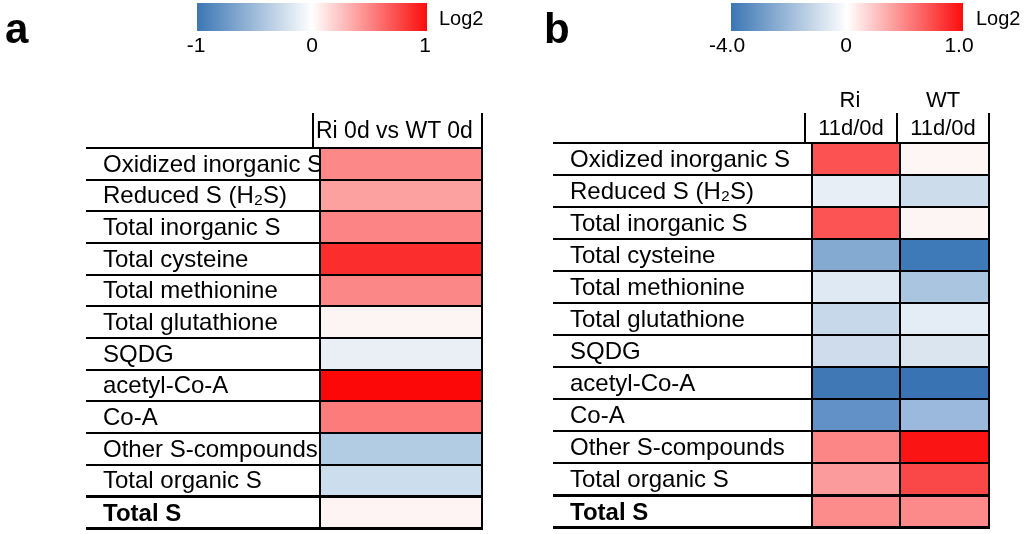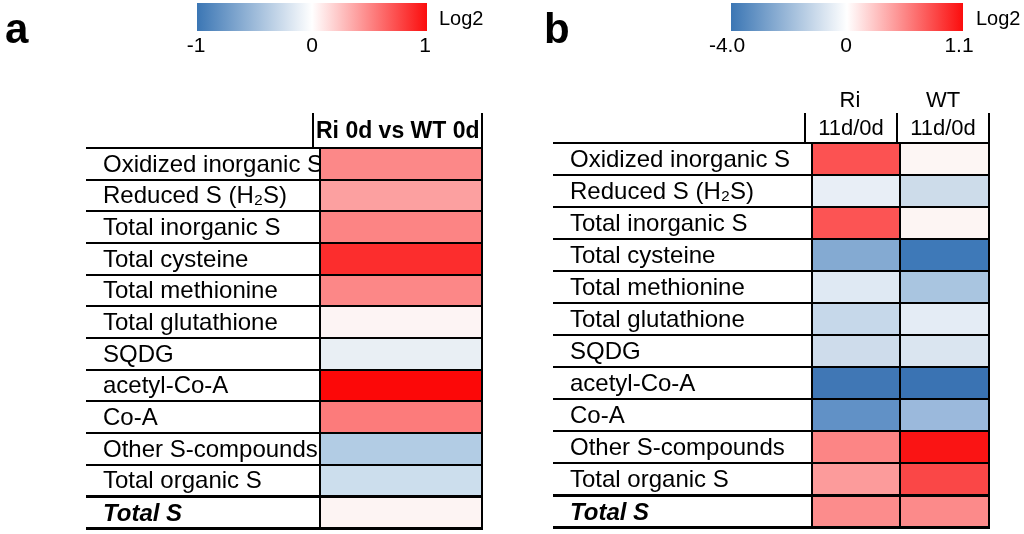--- a/index.html
+++ b/index.html
@@ -17,39 +17,39 @@
   #cbar-b{left:731px;top:3px;width:232px;}
   .tick{position:absolute;top:33px;font-size:21px;transform:translateX(-50%);white-space:nowrap;}
   .log2{position:absolute;top:7px;font-size:20px;}
   #log2-a{left:439px;}
   #log2-b{left:976px;}
 
   .tbl{position:absolute;}
   #tbl-a{left:86px;top:113px;width:397px;}
   #tbl-b{left:553px;top:85px;width:437px;}
 
-  .hdr-a{display:flex;height:34px;font-weight:bold;}
+  .hdr-a{display:flex;height:34px;}
   .hdr-a .spacer{width:226px;}
   .hdr-a .hcell{width:171px;box-sizing:border-box;border-left:2px solid #000;border-right:2px solid #000;
     font-size:23px;display:flex;align-items:center;padding-left:2px;white-space:nowrap;}
 
   .hdr-b1{display:flex;height:28px;}
   .hdr-b1 .spacer{width:251px;}
   .hdr-b1 .hcell{box-sizing:border-box;font-size:22px;display:flex;align-items:flex-end;justify-content:center;}
   .hdr-b2{display:flex;height:29px;}
   .hdr-b2 .spacer{width:251px;}
   .hdr-b2 .hcell{box-sizing:border-box;font-size:22px;display:flex;align-items:center;justify-content:center;}
   .cw1{width:94px;}
   .cw2{width:92px;}
   .vb1{border-left:2px solid #000;border-right:2px solid #000;}
   .vb2{border-right:2px solid #000;}
 
   .rows{border-bottom:3px solid #000;}
   .trow{display:flex;box-sizing:border-box;border-top:2px solid #000;}
-  .trow.thick{border-top-width:3px;font-style:italic;}
+  .trow.thick{border-top-width:3px;}
   #tbl-a .trow{height:31.67px;}
   #tbl-b .trow{height:32px;}
   .rlabel{box-sizing:border-box;display:flex;align-items:center;font-size:24px;
     padding-left:1px;white-space:nowrap;overflow:hidden;margin-left:16px;}
   #tbl-a .rlabel{width:226px;}
   #tbl-b .rlabel{width:251px;}
   .rlabel.bold{font-weight:bold;}
   .cell{box-sizing:border-box;height:100%;}
   #tbl-a .cell{width:171px;border-left:2px solid #000;border-right:2px solid #000;}
 </style>
@@ -117,21 +117,21 @@
         <div class="rlabel bold">Total S</div>
         <div class="cell" style="width: 171px; background: rgb(253, 244, 243);"></div>
       </div>
     </div>
 </div>
 
 <div class="panel-label" id="plabel-b">b</div>
 <div class="colorbar" id="cbar-b"></div>
 <span class="tick" style="left:727px;">-4.0</span>
 <span class="tick" style="left:846px;">0</span>
-<span class="tick" style="left:959px;">1.1</span>
+<span class="tick" style="left:959px;">1.0</span>
 <div class="log2" id="log2-b">Log2</div>
 
 <div class="tbl" id="tbl-b">
   <div class="hdr-b1">
     <div class="spacer"></div>
     <div class="hcell cw2">Ri</div>
     <div class="hcell cw1">WT</div>
   </div>
   <div class="hdr-b2">
     <div class="spacer"></div>

